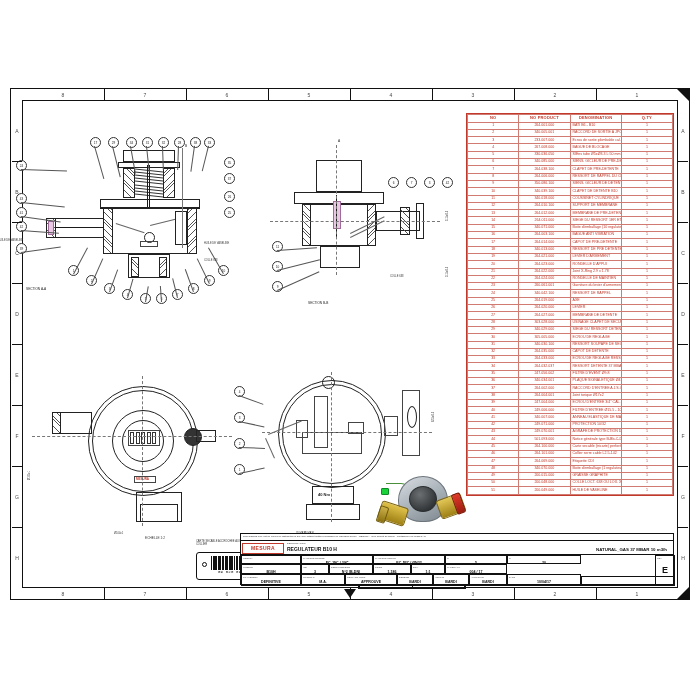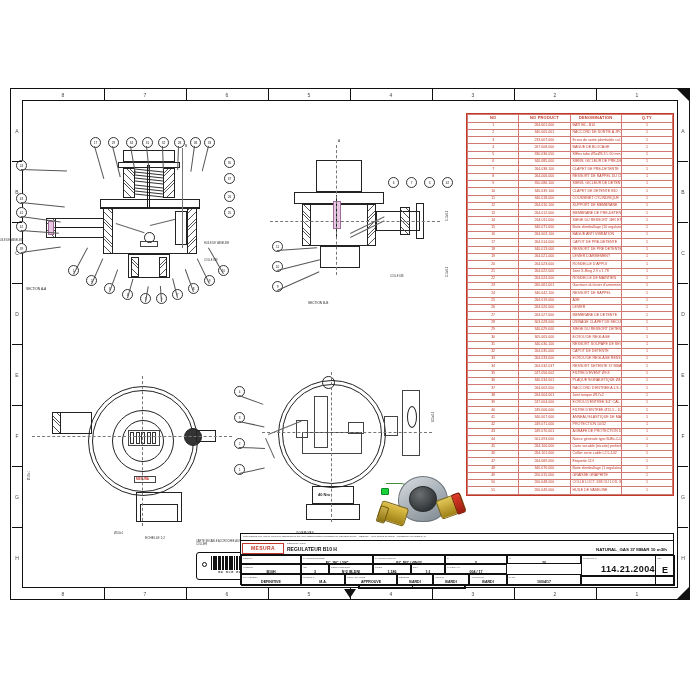--- a/index.html
+++ b/index.html
@@ -884,24 +884,20 @@
           <div class="cv">EC JPC / ØN32</div>
         </div>
         <div class="cellbox" style="left: 204px; top: 0px; width: 62px; height: 9px;">
           <div class="cl">N°</div>
           <div class="cv">5</div>
         </div>
         <div class="cellbox" style="left: 266px; top: 0px; width: 74px; height: 9px;">
           <div class="cl">N°</div>
           <div class="cv">20</div>
         </div>
-        <div class="cellbox" style="left: 340px; top: 0px; width: 94px; height: 21px;">
-          <div class="cl">PRODUCT N°</div>
-          <div class="bignum">114.21.2004</div>
-        </div>
         <div class="cellbox" style="left: 0px; top: 9px; width: 60px; height: 10px;">
           <div class="cl">MODELE</div>
           <div class="cv">B10H</div>
         </div>
         <div class="cellbox" style="left: 60px; top: 9px; width: 28px; height: 10px;">
           <div class="cl">IND</div>
           <div class="cv">3</div>
         </div>
         <div class="cellbox" style="left: 88px; top: 9px; width: 44px; height: 10px;">
           <div class="cl">DEBIT/PRESSION</div>

